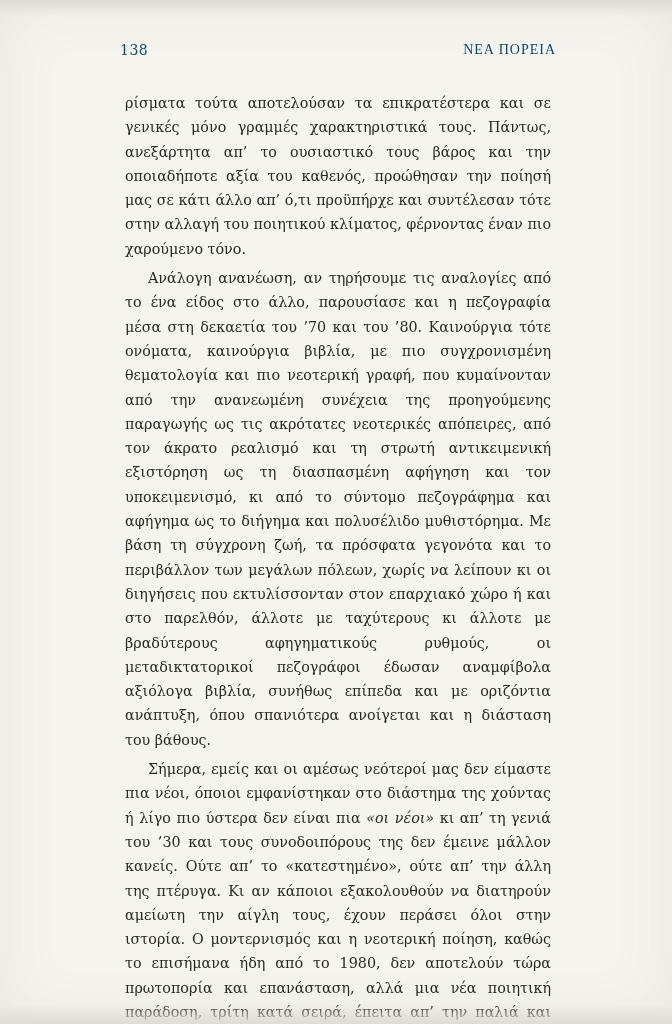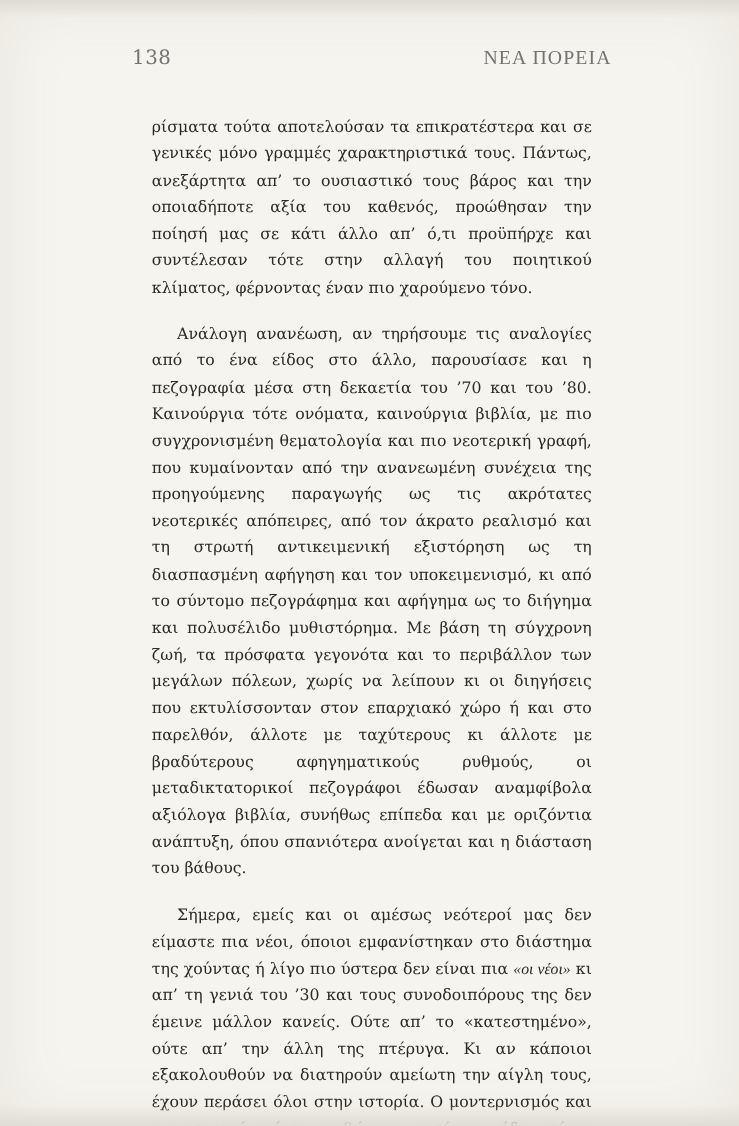--- a/index.html
+++ b/index.html
@@ -39,22 +39,22 @@
     pointer-events: none;
   }
   .running-head {
     position: absolute;
     top: 42px;
     left: 120px;
     width: 436px;
     display: flex;
     justify-content: space-between;
     align-items: flex-start;
-    font-size: 18px;
-    color: #737373;
+    font-size: 14px;
+    color: #0c4a6e;
   }
   .folio {
     letter-spacing: 0.5px;
   }
   .journal-title {
     letter-spacing: 1px;
     font-family: Liberation Serif, serif;
   }
   .text-block {
     position: absolute;
@@ -62,29 +62,28 @@
     left: 120px;
     width: 436px;
     font-size: 14.3px;
     line-height: 24.3px;
     color: #2c2922;
     text-align: justify;
     hyphens: auto;
     -webkit-hyphens: auto;
   }
   p.para {
-    margin: 18px;
+    margin: 5px;
     text-indent: 23px;
   }
   p.para.continuation {
     text-indent: 0;
   }
   .italic-phrase {
     font-style: italic;
-    font-family: Liberation Serif, serif;
   }
 </style>
 </head>
 <body>
 
 <div class="scan-page">
 
   <header class="running-head">
     <span class="folio">138</span>
     <span class="journal-title">ΝΕΑ ΠΟΡΕΙΑ</span>

